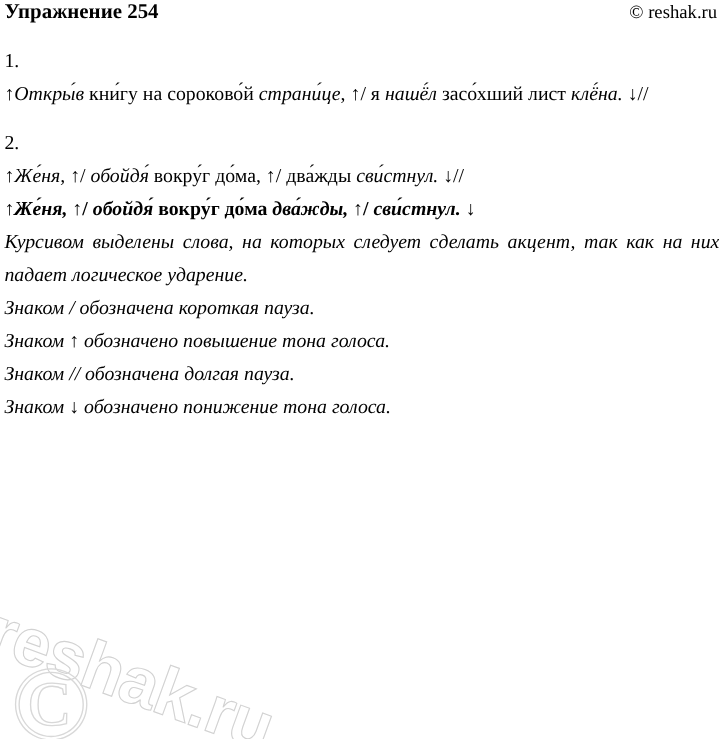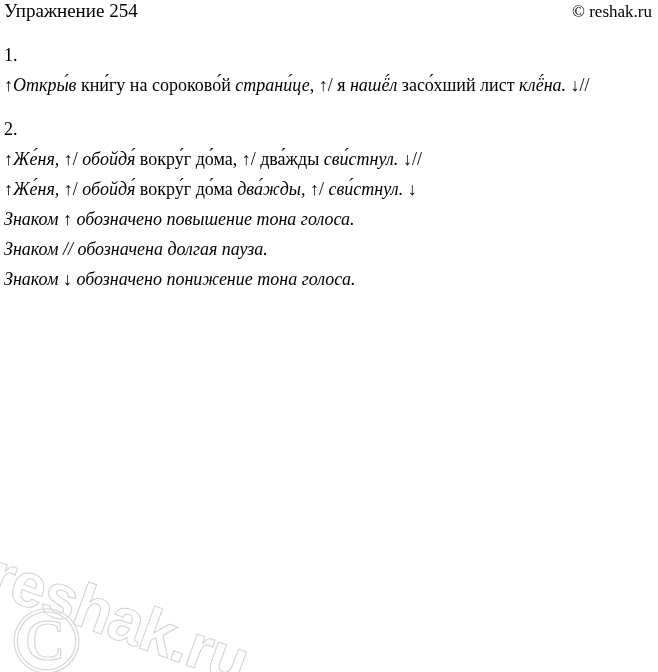--- a/index.html
+++ b/index.html
@@ -63,21 +63,21 @@
   .header {
     position: relative;
     z-index: 2;
     display: flex;
     align-items: baseline;
     justify-content: space-between;
     height: 26px;
   }
   .doc-title {
     font-size: 19px;
-    font-weight: normal;
+    font-weight: bold;
     line-height: 22px;
     white-space: nowrap;
   }
   .credit {
     font-size: 17px;
     line-height: 22px;
     white-space: nowrap;
     padding-right: 2px;
     text-align: right;
   }
@@ -93,21 +93,21 @@
     font-size: 18px;
     line-height: 30px;
     margin-top: 14px;
   }
   p.line {
     margin: 0;
     font-size: 18px;
     line-height: 30px;
   }
   .block-gap-1 { margin-top: 18px; }
-  .block-gap-2 { margin-top: 14px; }
+  .block-gap-2 { margin-top: 14px; font-weight: bold; }
   .block-gap-3 { margin-top: 16px; }
   .justified {
     text-align: justify;
     text-justify: inter-word;
   }
   .italic { font-style: italic; margin-top: 19px; }
   .roman  { font-style: normal; }
 </style>
 </head>
 <body>
@@ -128,18 +128,20 @@
 
     <div class="num-label">1.</div>
 
     <p class="line block-gap-1"><span class="roman">↑</span><span class="italic">Откры́в</span><span class="roman"> кни́гу на сороково́й </span><span class="italic">страни́це</span><span class="roman">, ↑/ я </span><span class="italic">нашё́л</span><span class="roman"> засо́хший лист </span><span class="italic">клё́на.</span><span class="roman"> ↓//</span></p>
 
     <div class="num-label">2.</div>
 
     <p class="line block-gap-1"><span class="roman">↑</span><span class="italic">Же́ня,</span><span class="roman"> ↑/ </span><span class="italic">обойдя́</span><span class="roman"> вокру́г до́ма, ↑/ два́жды </span><span class="italic">сви́стнул.</span><span class="roman"> ↓//</span></p>
     <p class="line block-gap-2"><span class="roman">↑</span><span class="italic">Же́ня,</span><span class="roman"> ↑/ </span><span class="italic">обойдя́</span><span class="roman"> вокру́г до́ма </span><span class="italic">два́жды,</span><span class="roman"> ↑/ </span><span class="italic">сви́стнул.</span><span class="roman"> ↓</span></p>
 
+    <p class="line italic justified block-gap-3">Курсивом выделены слова, на которых следует сделать акцент, так как на них падает логическое ударение.</p>
+    <p class="line italic block-gap-3">Знаком / обозначена короткая пауза.</p>
     <p class="line italic block-gap-3">Знаком ↑ обозначено повышение тона голоса.</p>
     <p class="line italic block-gap-3">Знаком // обозначена долгая пауза.</p>
     <p class="line italic block-gap-3">Знаком ↓ обозначено понижение тона голоса.</p>
 
   </div>
 </div>
 
 </body></html>

